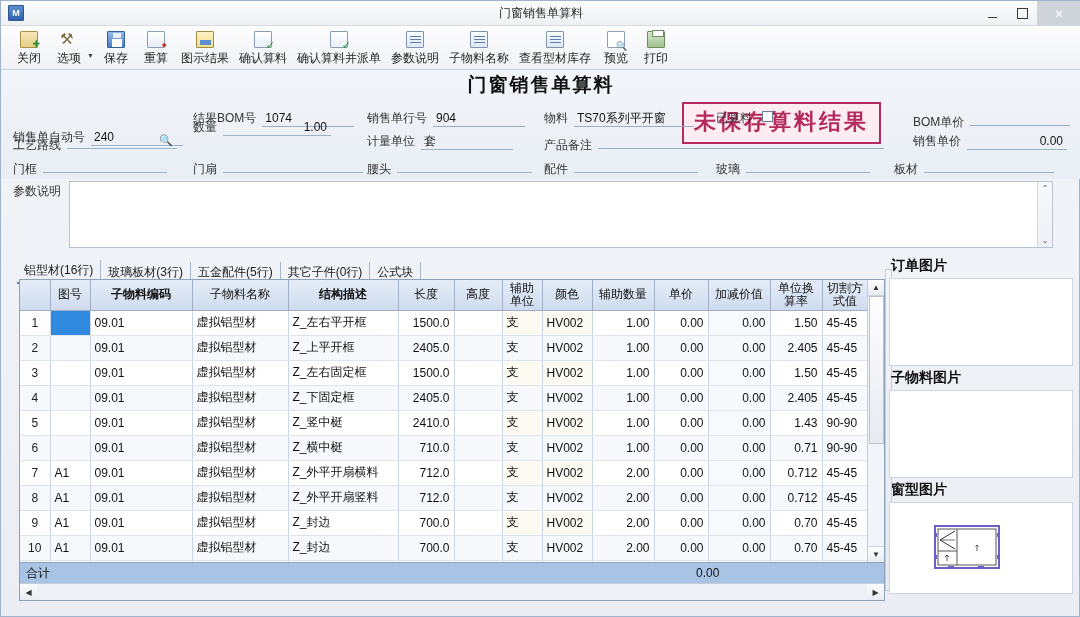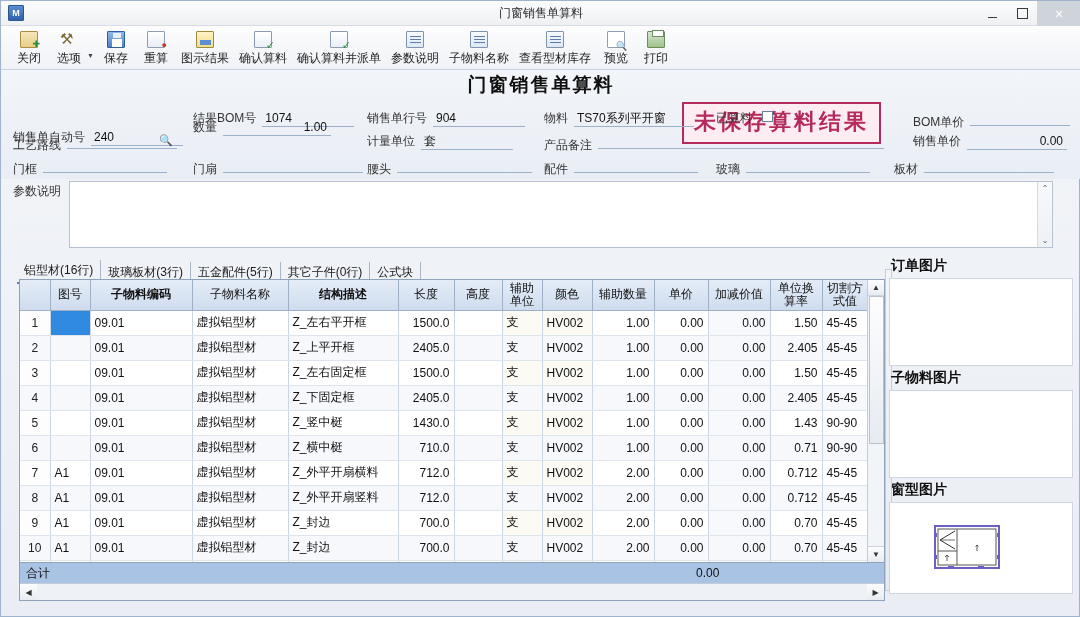--- a/index.html
+++ b/index.html
@@ -525,21 +525,21 @@
                 <td class="num tintB">0.00</td>
                 <td class="num">2.405</td>
                 <td>45-45</td>
               </tr>
               <tr>
                 <td class="rownum">5</td>
                 <td></td>
                 <td>09.01</td>
                 <td>虚拟铝型材</td>
                 <td>Z_竖中梃</td>
-                <td class="num">1430.0</td>
+                <td class="num">2410.0</td>
                 <td class="num"></td>
                 <td class="tintA">支</td>
                 <td class="tintA">HV002</td>
                 <td class="num">1.00</td>
                 <td class="num">0.00</td>
                 <td class="num tintB">0.00</td>
                 <td class="num">1.43</td>
                 <td>90-90</td>
               </tr>
               <tr class="alt">

